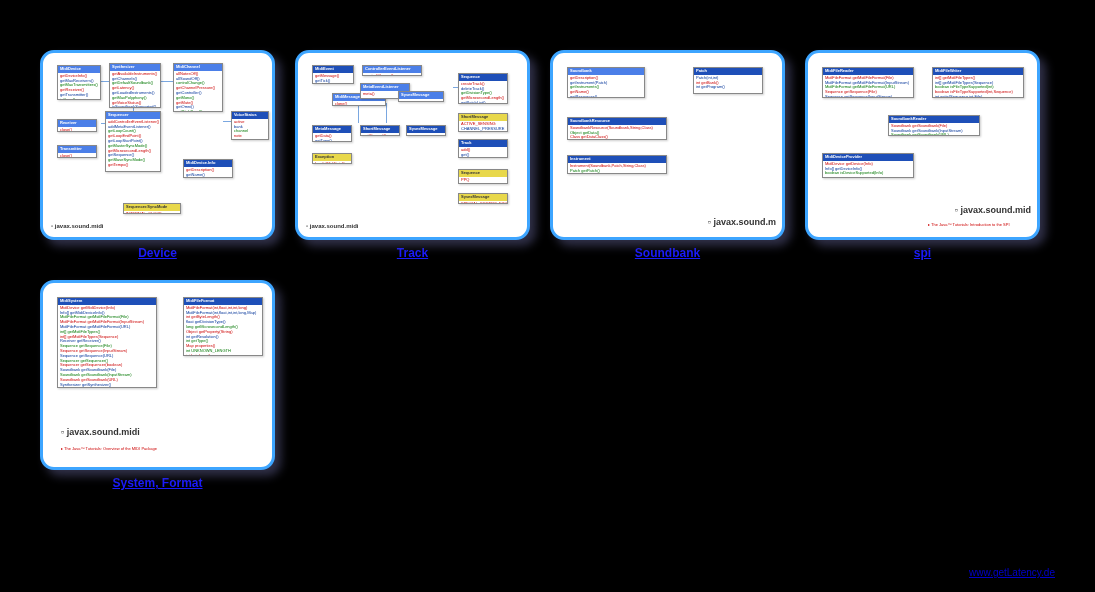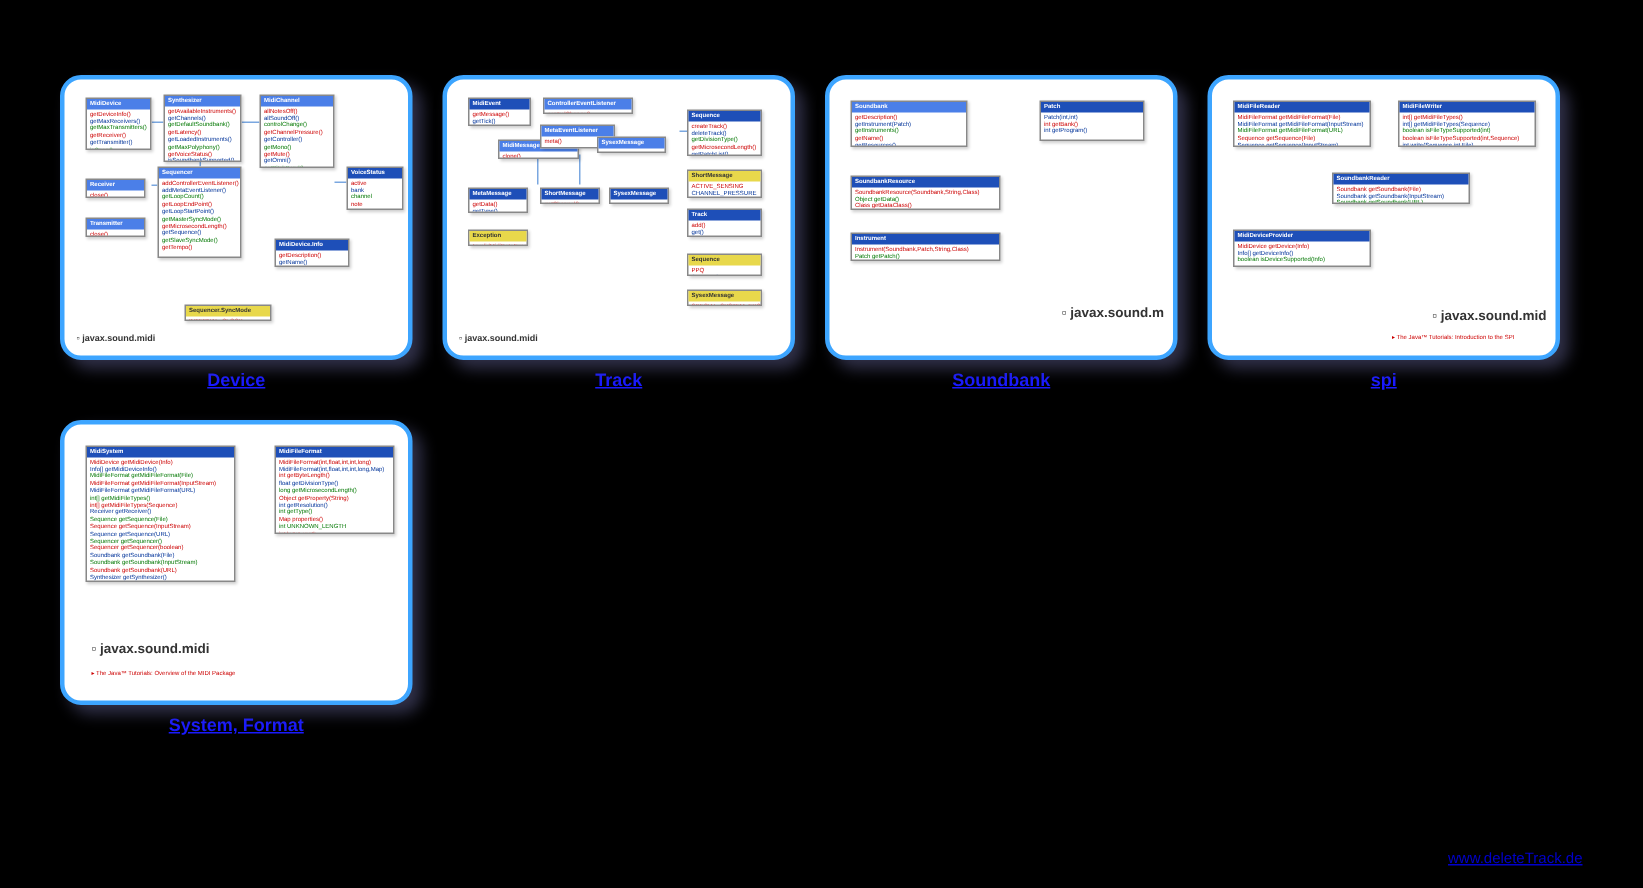--- a/index.html
+++ b/index.html
@@ -337,21 +337,21 @@
           </div>
         </div>
         <div class="uml" style="left: 14px; top: 102px; width: 100px;">
           <div class="uml-h ">Instrument</div>
           <div class="uml-b" style="height: 10px; overflow: hidden;">
             <div class="r">Instrument(Soundbank,Patch,String,Class)</div>
             <div class="b"></div>
             <div class="g">Patch getPatch()</div>
           </div>
         </div>
-        <div class="pkg-label-big" style="right: 6px; bottom: 24px;">▫ javax.sound.m</div>
+        <div class="pkg-label-big" style="right: 6px; bottom: 10px;">▫ javax.sound.m</div>
       </div>
       <div class="caption">Soundbank</div>
     </div>
     <div class="card-wrap">
       <div class="card">
         <div class="uml" style="left: 14px; top: 14px; width: 92px;">
           <div class="uml-h ">MidiFileReader</div>
           <div class="uml-b" style="height: 22px; overflow: hidden;">
             <div class="r">MidiFileFormat getMidiFileFormat(File)</div>
             <div class="b">MidiFileFormat getMidiFileFormat(InputStream)</div>
@@ -432,13 +432,13 @@
             <div class="g">int UNKNOWN_LENGTH</div>
             <div class="r">int byteLength</div>
           </div>
         </div>
         <div class="pkg-label-big" style="left: 18px; bottom: 30px;">▫ javax.sound.midi</div>
         <div class="sub-link" style="left: 18px; bottom: 16px;">▸ The Java™ Tutorials: Overview of the MIDI Package</div>
       </div>
       <div class="caption">System, Format</div>
     </div>
   </div>
-<a class="footer-link">www.deleteTrack.de</a>
+<a class="footer-link">www.getLatency.de</a>
 
 </body></html>

